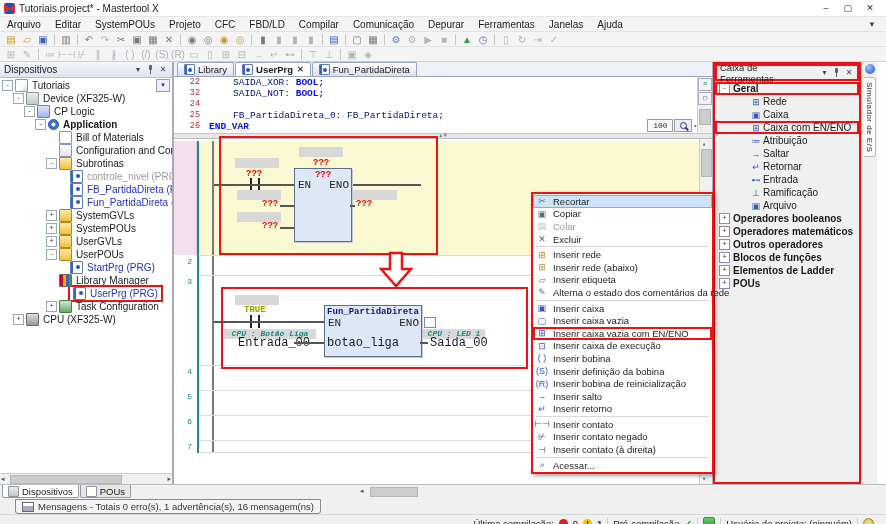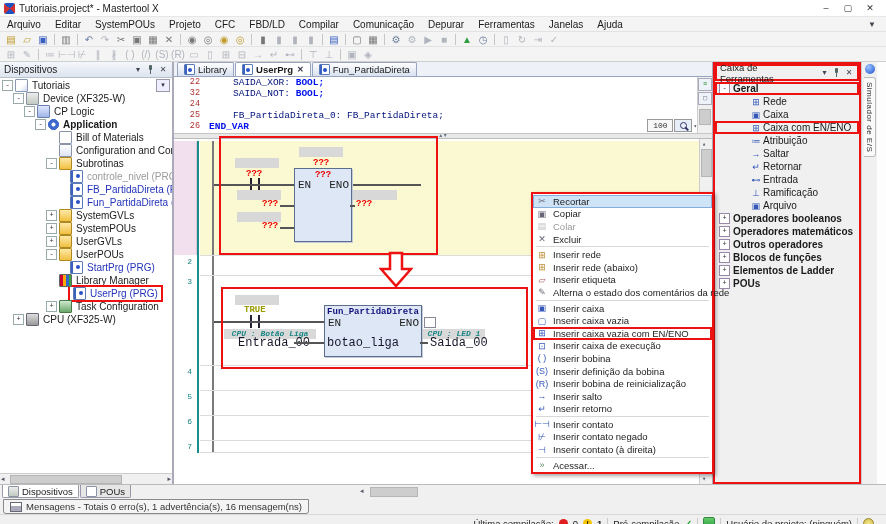--- a/index.html
+++ b/index.html
@@ -139,21 +139,21 @@
   .gutterR{flex:1;background:#fdfdfd}
   
   .row-tabs{height:14px;display:flex;background:#f0f0f0;border-top:1px solid #bbb;align-items:flex-start}
   .btabs{width:172px;flex:none;display:flex;padding-left:2px;gap:1px}
   .btab{display:flex;align-items:center;font-size:9.5px;height:12px;padding:0 5px;border:1px solid #99a;border-top:none;background:#e6e6e6;border-radius:0 0 2px 2px;gap:3px;white-space:nowrap}
   .btab.active{background:#fff}
   .btab .ti{width:9px;height:9px;margin-right:0}
   .chsb{flex:1;position:relative;height:12px}
   .chsb .a{position:absolute;top:2px;font-size:7px;color:#556}
   .chsb-thumb{position:absolute;left:196px;top:2px;width:46px;height:8px;background:#cdcdcd;border:1px solid #b5b5b5}
-  .row-msg{height:15px;background:#f0f0f0;display:flex;align-items:center;padding-left:3px}
+  .row-msg{height:15px;background:#f0f0f0;display:flex;align-items:center;padding-left:15px}
   .msgtab{display:flex;align-items:center;height:13px;border:1px solid #8a8a8a;background:#f4f4f4;border-radius:0 0 3px 3px;padding:0 6px;font-size:9.5px;color:#333;gap:4px;white-space:nowrap}
   .msgico{width:10px;height:8px;border:1px solid #667;background:linear-gradient(#fff 40%,#aab 40%)}
   .statusbar{height:16px;background:#f0f0f0;border-top:1px solid #d8d8d8;display:flex;align-items:center;justify-content:flex-end;font-size:9.5px;color:#222;gap:5px;padding-right:12px}
   .ssep{width:1px;height:11px;background:#ccc}
   .errico{width:9px;height:9px;border-radius:50%;background:#e02020;color:#fff;font-size:8px;line-height:9px;text-align:center;font-weight:bold;flex:none}
   .warnico{width:9px;height:9px;border-radius:50%;background:#f5c400;color:#111;font-size:7px;line-height:9px;text-align:center;font-weight:bold;flex:none}
   .okcheck{color:#1fa01f;font-weight:bold}
   .connico{width:10px;height:10px;background:linear-gradient(#6c6,#294);border-radius:2px;border:1px solid #384;flex:none}
   .keyico{width:9px;height:9px;border-radius:50%;border:1px solid #998a30;background:radial-gradient(#f6e98a,#cdb64a);flex:none}
   .bnum{font-weight:bold}

